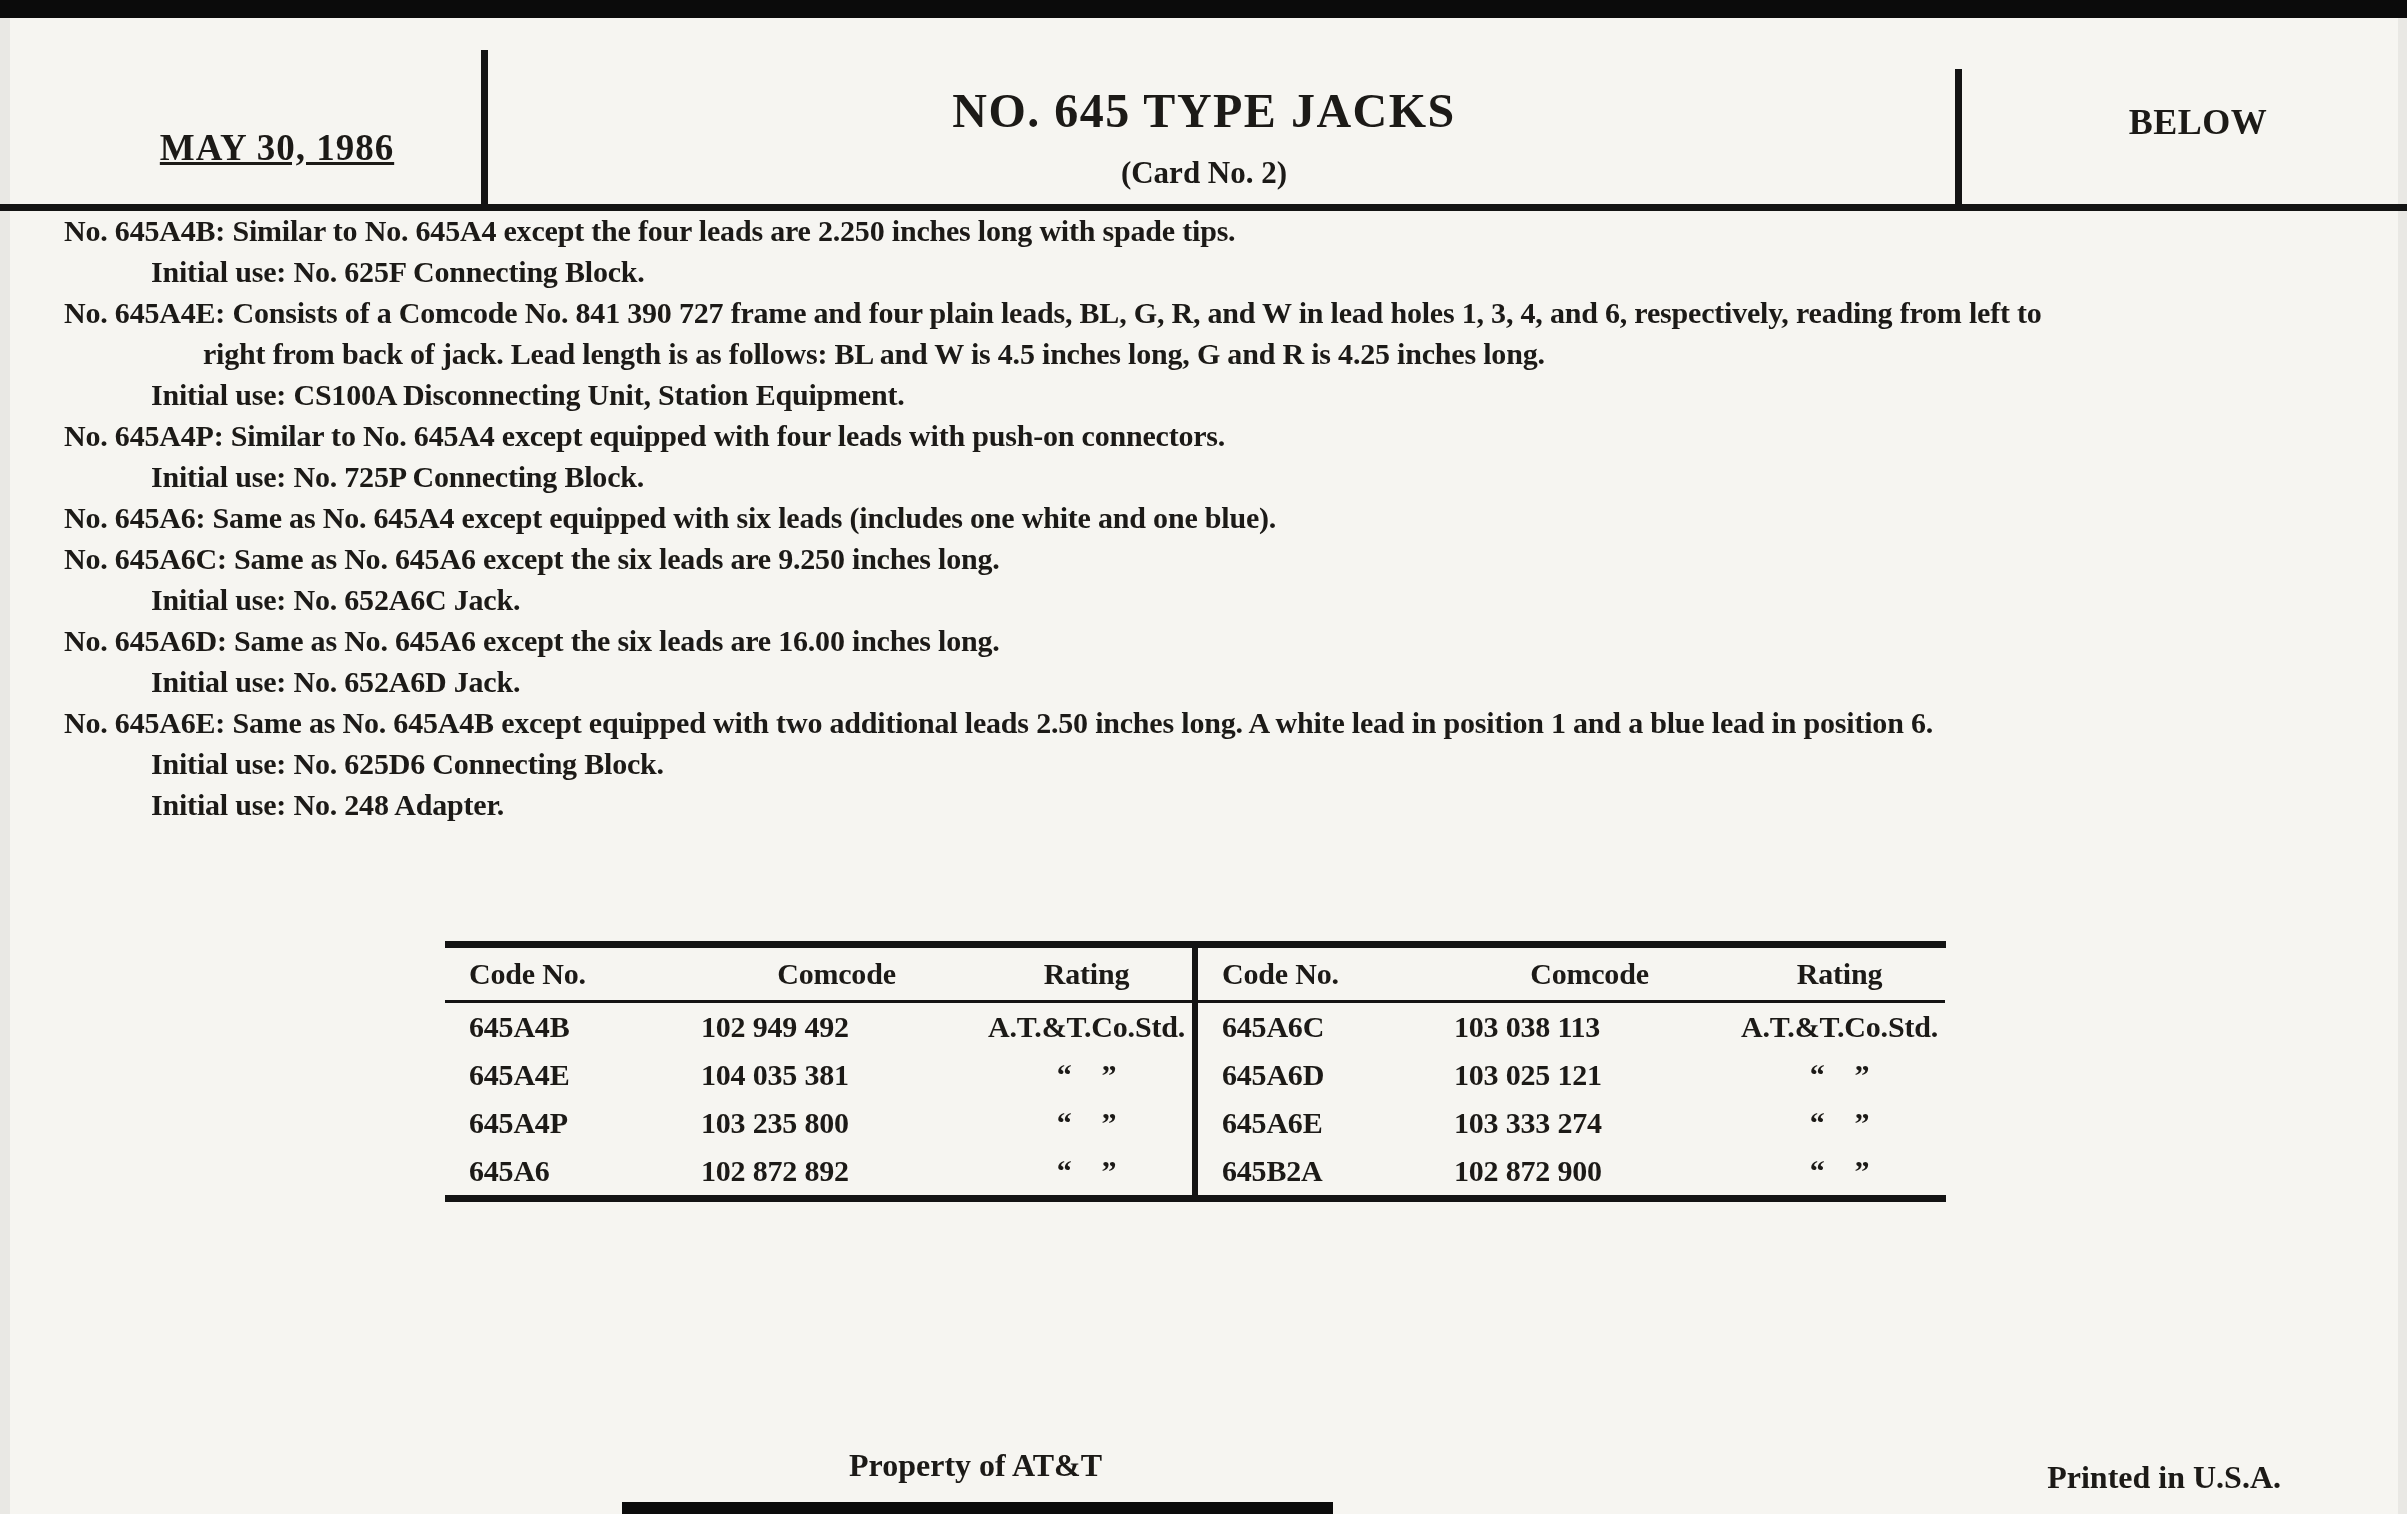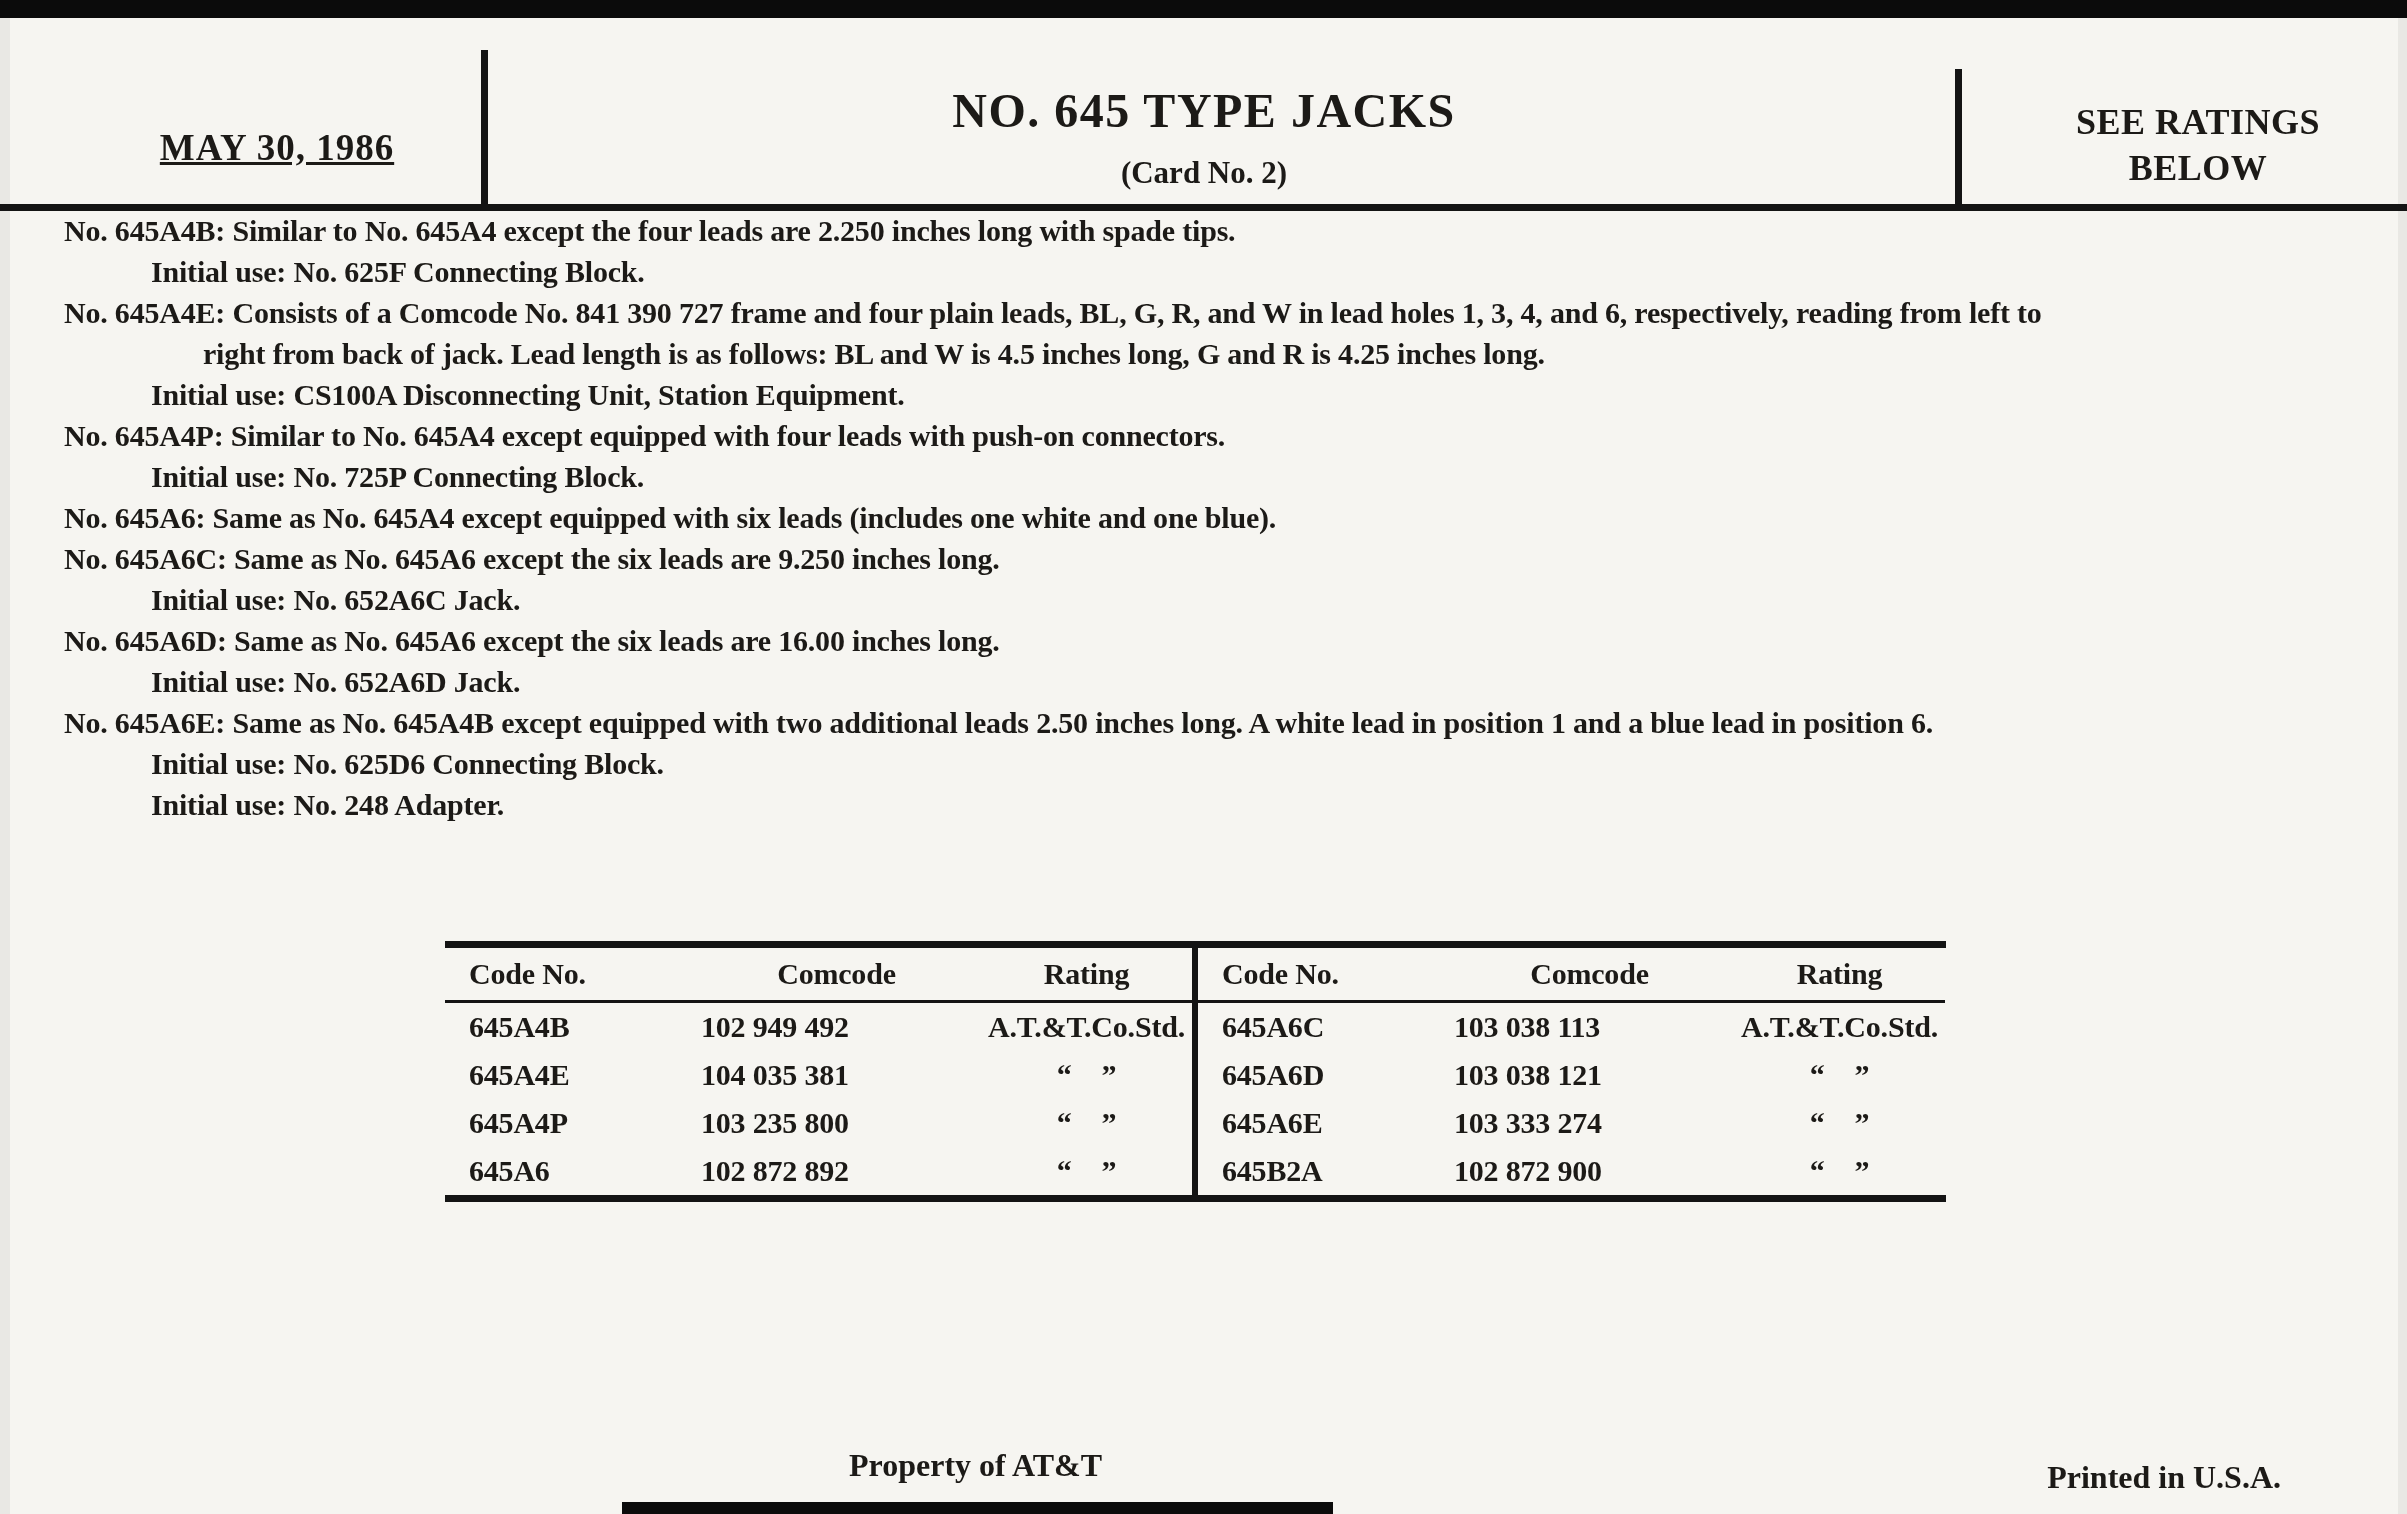--- a/index.html
+++ b/index.html
@@ -87,21 +87,20 @@
 <div class="scan-bottom"></div>
 
 <div class="hdr-date">MAY 30, 1986</div>
 <div class="hdr-bar bar-left"></div>
 <div class="hdr-center">
   <div class="hdr-title">NO. 645 TYPE JACKS</div>
   <div class="hdr-subtitle">(Card No. 2)</div>
 </div>
 <div class="hdr-bar bar-right"></div>
 <div class="hdr-ratings">
-  <div>SEE RATINGS</div>
   <div>BELOW</div>
 </div>
 <div class="hdr-rule"></div>
 
 <div class="body-text">
   <div class="bline indent-0">No. 645A4B: Similar to No. 645A4 except the four leads are 2.250 inches long with spade tips.</div>
   <div class="bline indent-1">Initial use: No. 625F Connecting Block.</div>
   <div class="bline indent-0">No. 645A4E: Consists of a Comcode No. 841 390 727 frame and four plain leads, BL, G, R, and W in lead holes 1, 3, 4, and 6, respectively, reading from left to</div>
   <div class="bline indent-2">right from back of jack. Lead length is as follows: BL and W is 4.5 inches long, G and R is 4.25 inches long.</div>
   <div class="bline indent-1">Initial use: CS100A Disconnecting Unit, Station Equipment.</div>
@@ -152,21 +151,21 @@
       <div class="t-cell c2">Comcode</div>
       <div class="t-cell c3">Rating</div>
     </div>
     <div class="t-row">
       <div class="t-cell c1">645A6C</div>
       <div class="t-cell c2">103 038 113</div>
       <div class="t-cell c3">A.T.&amp;T.Co.Std.</div>
     </div>
     <div class="t-row">
       <div class="t-cell c1">645A6D</div>
-      <div class="t-cell c2">103 038 121</div>
+      <div class="t-cell c2">103 025 121</div>
       <div class="t-cell c3">“ ”</div>
     </div>
     <div class="t-row">
       <div class="t-cell c1">645A6E</div>
       <div class="t-cell c2">103 333 274</div>
       <div class="t-cell c3">“ ”</div>
     </div>
     <div class="t-row">
       <div class="t-cell c1">645B2A</div>
       <div class="t-cell c2">102 872 900</div>

